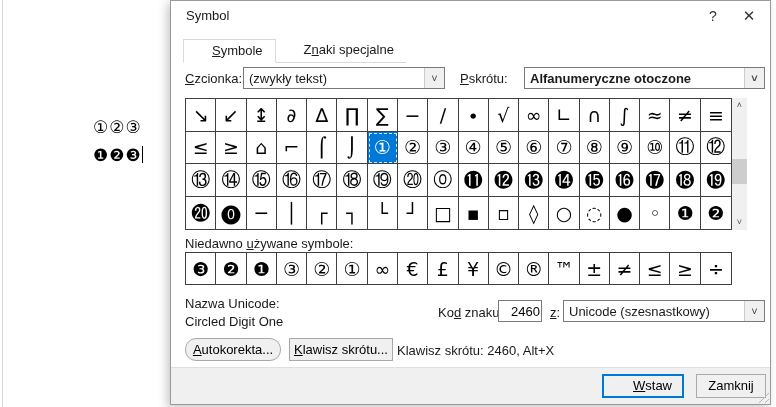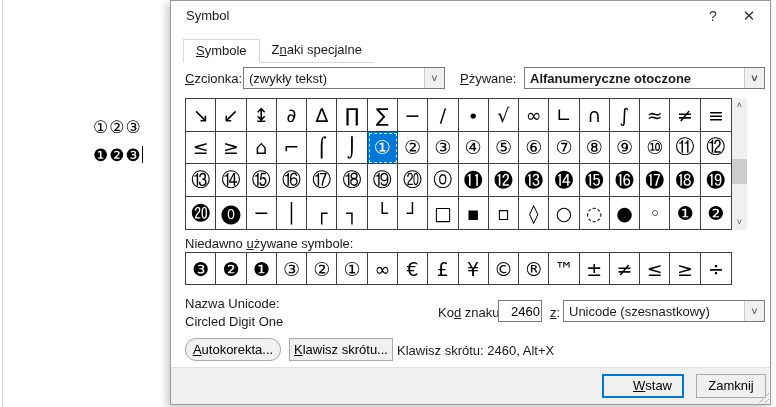--- a/index.html
+++ b/index.html
@@ -11,21 +11,21 @@
 
   .dialog { position:absolute; left:170px; top:0; width:601px; height:405px; background:#fff;
             border:1px solid #9a9a9a; box-shadow:-3px 3px 9px rgba(0,0,0,0.22); font-size:13px; }
   .titlebar { position:absolute; left:0; top:0; right:0; height:30px; background:#fff; }
   .title { position:absolute; left:15px; top:7px; font-size:13px; }
   .tb-btn { position:absolute; top:0; width:34px; height:30px; text-align:center; line-height:30px; font-size:14px; color:#333; cursor:default; }
   .help-btn { right:40px; }
   .close-btn { right:4px; font-size:15px; }
 
   .tabs { position:absolute; left:12px; top:38px; height:24px; display:flex; border-bottom:1px solid #d9d9d9; }
-  .tab { padding:3px 12px 0 12px; height:24px; font-size:13px; }
+  .tab { padding:3px 12px 0 28px; height:24px; font-size:13px; }
   .tab.active { background:#fff; border:1px solid #d9d9d9; border-bottom:1px solid #fff; }
 
   .row-label { position:absolute; font-size:13px; color:#1a1a1a; }
   .combo { position:absolute; height:22px; border:1px solid #7a7a7a; background:#fff; display:flex; align-items:center; }
   .combo .val { flex:1; padding-left:5px; font-size:13px; white-space:nowrap; overflow:hidden; }
   .combo .chev { width:20px; height:100%; background:#f0f0f0; border-left:1px solid #cccccc; text-align:center; line-height:20px; font-size:11px; color:#444; }
 
   .grid { position:absolute; left:14px; top:97px; width:547px; height:132px;
           display:grid; grid-template-columns:repeat(18,1fr); grid-template-rows:repeat(4,1fr);
           border:1px solid #3f3f3f; background:#fff; }
@@ -85,21 +85,21 @@
     <div class="tab active"><span class="u lblpart">S</span><span class="lblpart">ymbole</span></div>
     <div class="tab"><span class="lblpart">Z</span><span class="u lblpart">n</span><span class="lblpart">aki specjalne</span></div>
   </div>
 
   <div class="row-label" style="left:14px; top:70px;"><span class="u">C</span><span>zcionka:</span></div>
   <div class="combo" style="left:72px; top:66px; width:202px;">
     <span class="val">(zwykły tekst)</span>
     <span class="chev">˅</span>
   </div>
 
-  <div class="row-label" style="left:289px; top:70px;"><span class="u">P</span><span>żywane:</span></div>
+  <div class="row-label" style="left:289px; top:70px;"><span class="u">P</span><span>skrótu:</span></div>
   <div class="combo" style="left:353px; top:66px; width:241px;font-weight:bold;">
     <span class="val">Alfanumeryczne otoczone</span>
     <span class="chev">˅</span>
   </div>
 
   <div class="grid">
       <div class="cell">↘</div>
       <div class="cell">↙</div>
       <div class="cell">↨</div>
       <div class="cell">∂</div>

